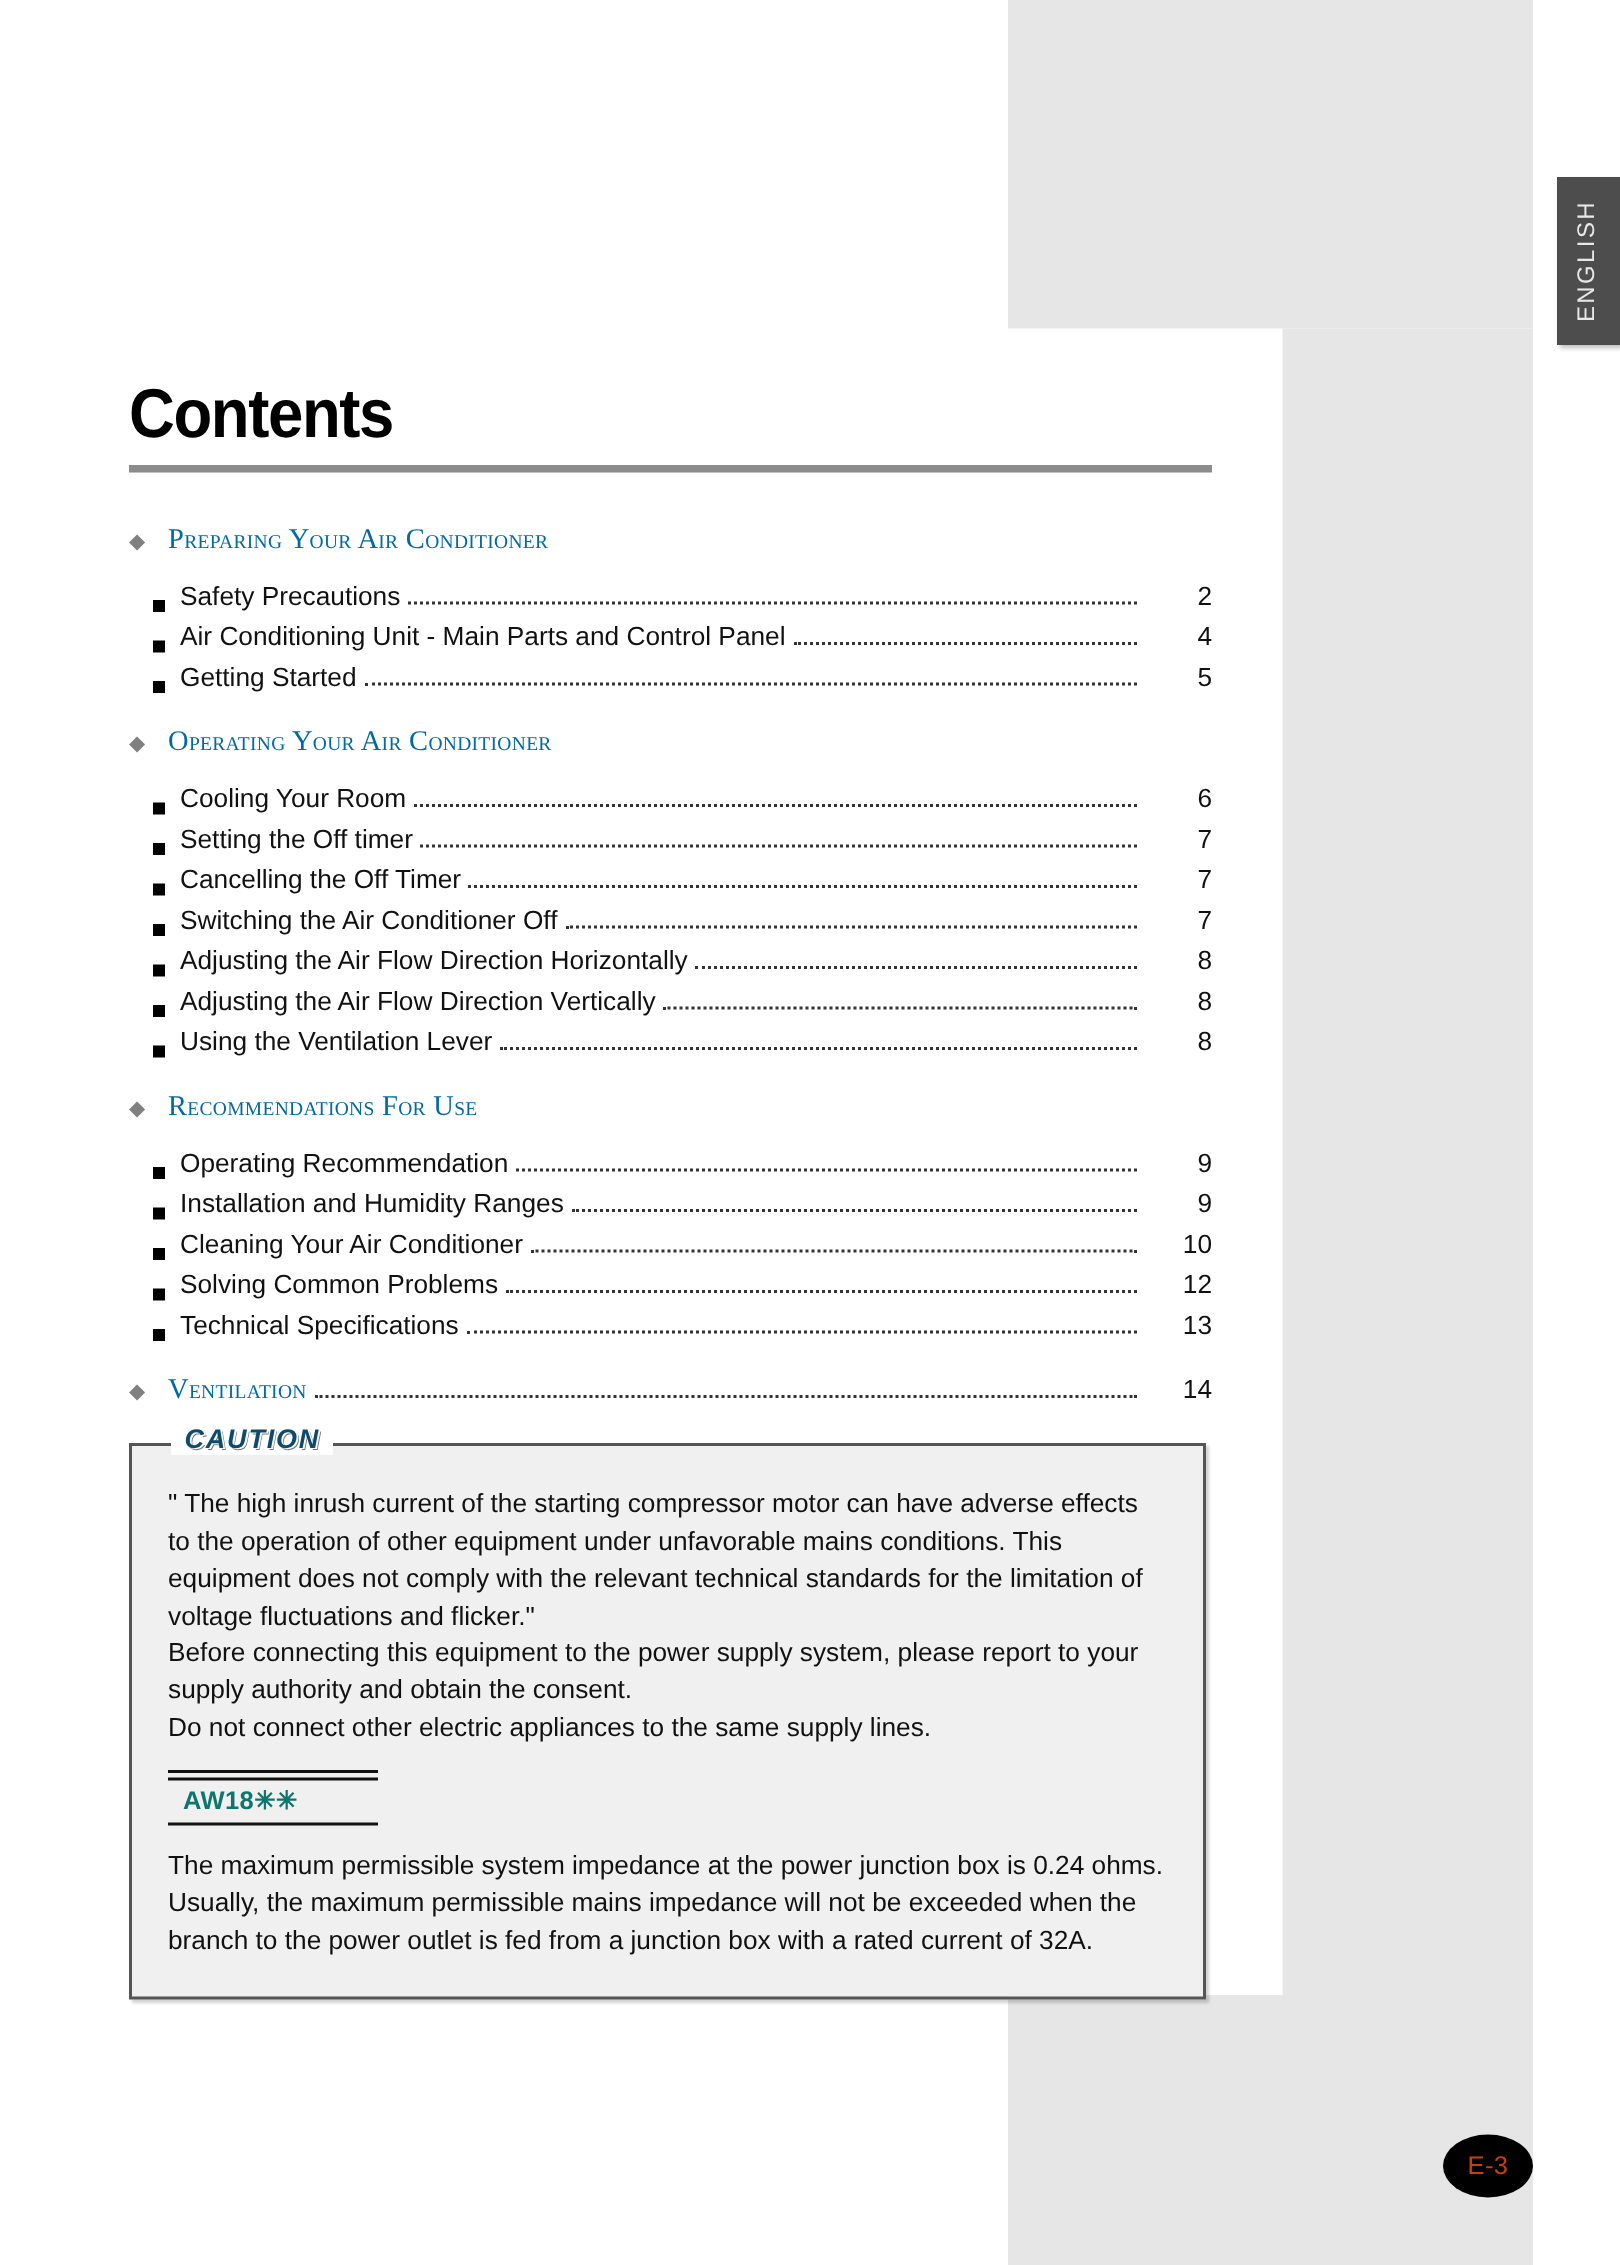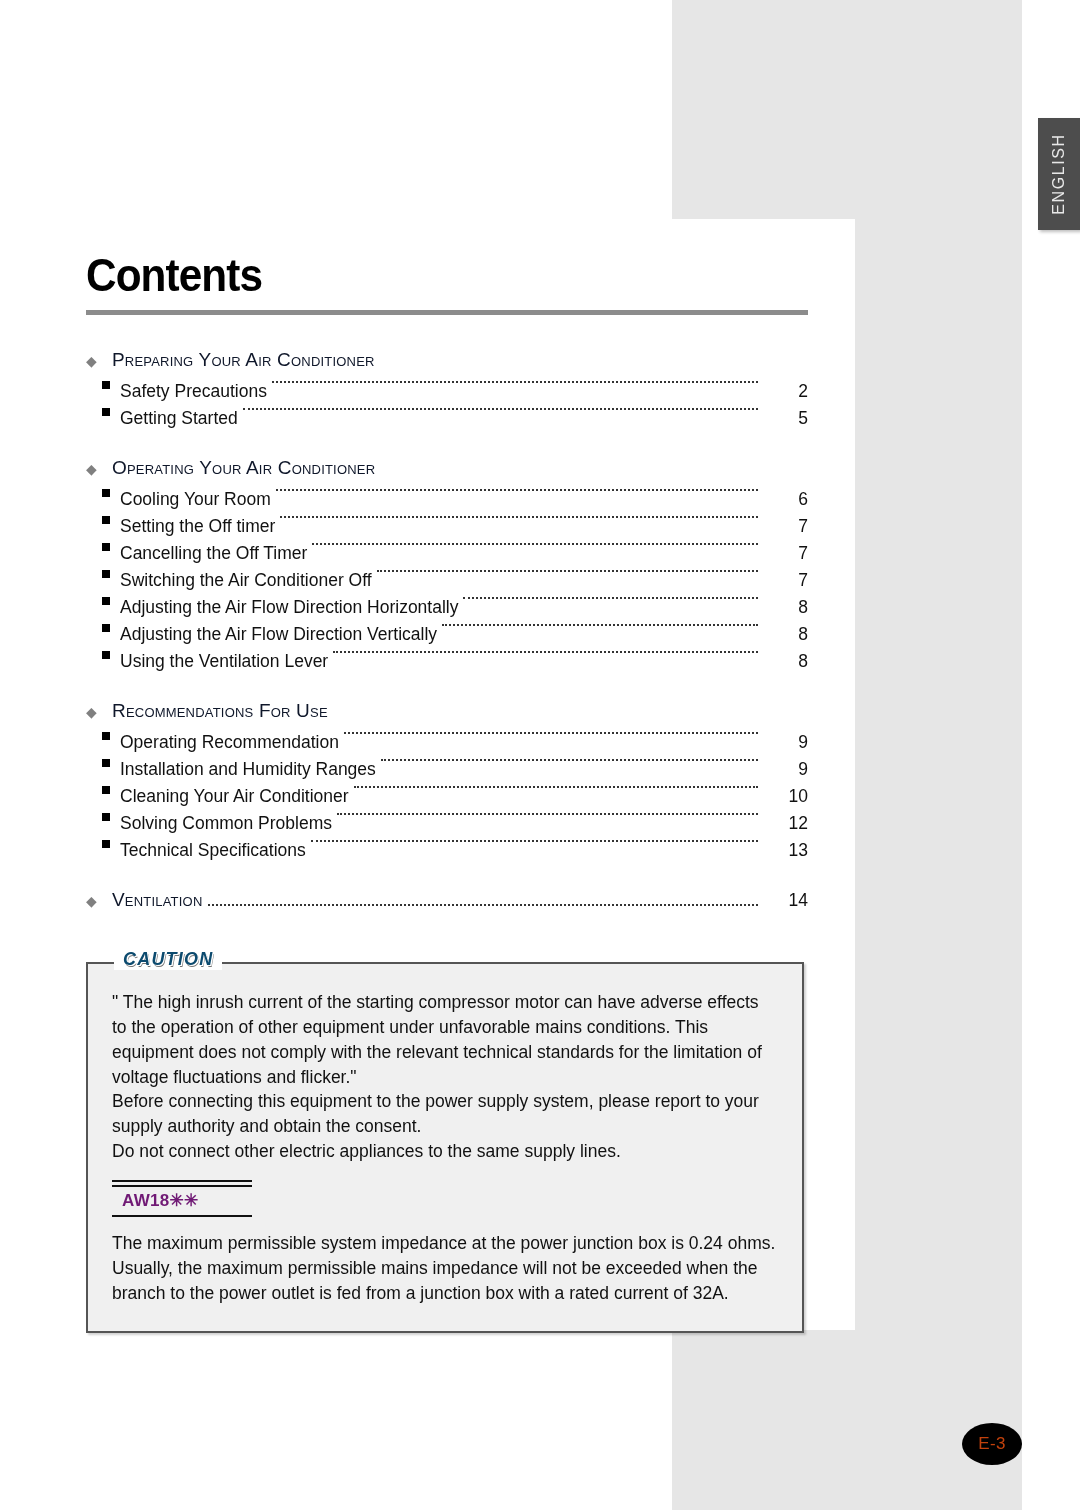--- a/index.html
+++ b/index.html
@@ -100,37 +100,38 @@
   }
   .diamond {
     color: #808080;
     font-size: 14px;
     line-height: 1;
     width: 26px;
     flex: 0 0 26px;
   }
   .section-label {
     font-size: 19px;
-    color: #0f172a;
+    color: #0369a1;
     font-variant: small-caps;
     letter-spacing: 0.2px;
     white-space: nowrap;
+    font-family: Liberation Serif, serif;
   }
   
   .section-head.with-leader {
     align-items: baseline;
   }
   .section-head.with-leader .section-label {
     flex: 0 0 auto;
     padding-right: 6px;
   }
 
   .toc-item {
     display: flex;
-    align-items: flex-start;
+    align-items: flex-end;
     height: 27px;
   }
   .sq-bullet {
     width: 34px;
     flex: 0 0 34px;
     display: flex;
     align-items: center;
     padding-left: 16px;
     box-sizing: border-box;
   }
@@ -206,21 +207,21 @@
   }
   .model-tag .rule-top {
     border-top: 2px solid #111;
     border-bottom: 2px solid #111;
     height: 3px;
     width: 140px;
   }
   .model-tag .model-name {
     font-size: 17px;
     font-weight: bold;
-    color: #701a75;
+    color: #0f766e;
     padding: 3px 0 4px 10px;
     letter-spacing: 0.3px;
   }
   .model-tag .rule-bot {
     border-top: 2px solid #111;
     width: 140px;
   }
 
   
   .page-badge {
@@ -265,20 +266,28 @@
           <i></i>
         </span>
       <span class="item-label">Safety Precautions</span>
       <span class="leader"></span>
       <span class="page-num">2</span>
     </div>
     <div class="toc-item">
       <span class="sq-bullet">
           <i></i>
         </span>
+      <span class="item-label">Air Conditioning Unit - Main Parts and Control Panel</span>
+      <span class="leader"></span>
+      <span class="page-num">4</span>
+    </div>
+    <div class="toc-item">
+      <span class="sq-bullet">
+          <i></i>
+        </span>
       <span class="item-label">Getting Started</span>
       <span class="leader"></span>
       <span class="page-num">5</span>
     </div>
   </div>
 
   <div class="gap-after-section"></div>
 
   <div class="toc-section">
     <div class="section-head">

